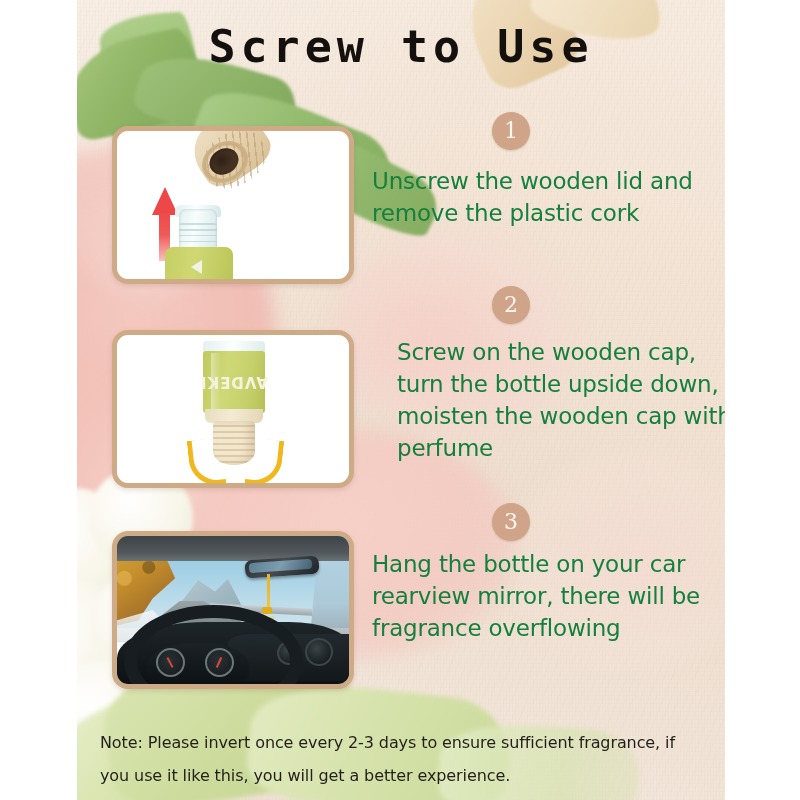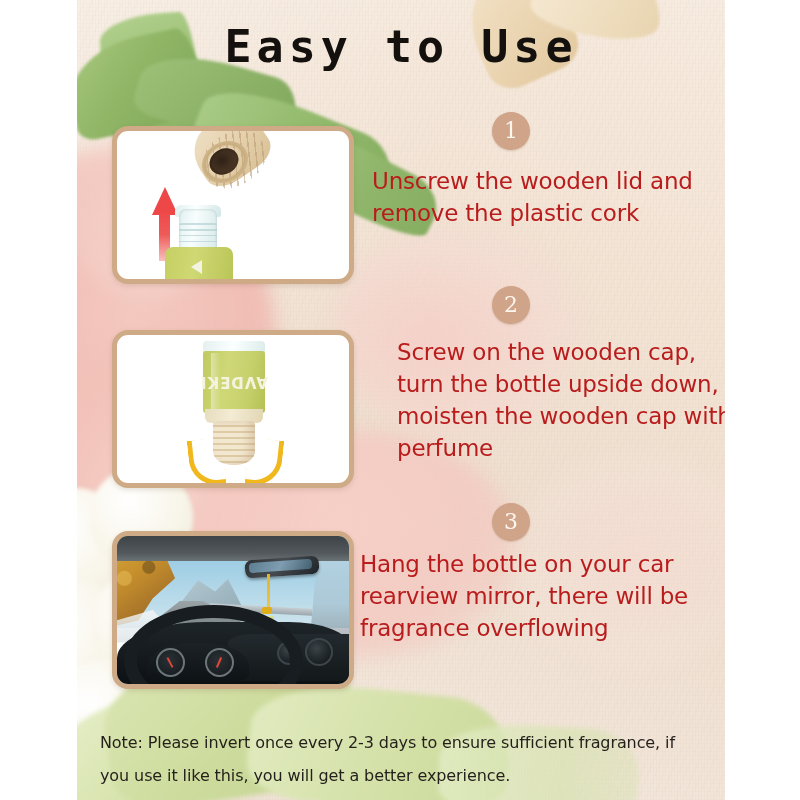--- a/index.html
+++ b/index.html
@@ -484,30 +484,30 @@
     box-shadow: 0 1px 2px rgba(150,115,90,0.30);
   }
   .num-1 { left: 492px; top: 112px; }
   .num-2 { left: 492px; top: 286px; }
   .num-3 { left: 492px; top: 503px; }
 
   
   .step-text {
     position: absolute;
     z-index: 30;
-    color: #b91c1c;
+    color: #15803d;
     font-family: "DejaVu Sans", sans-serif;
     font-size: 23px;
     line-height: 32px;
     letter-spacing: -0.2px;
     width: 340px;
   }
   .text-1 { left: 372px; top: 165px; }
   .text-2 { left: 372px; top: 336px; margin-left: 25px; }
-  .text-3 { left: 360px; top: 548px; }
+  .text-3 { left: 372px; top: 548px; }
 
   
   .note {
     position: absolute;
     z-index: 30;
     left: 100px;
     top: 726px;
     width: 600px;
     color: #231f1b;
     font-family: "DejaVu Sans", sans-serif;
@@ -551,21 +551,21 @@
       <div class="hyd-blob" style="left:130px; top:192px; width:96px;  height:96px;"></div>
 
     </div>
 
     <div class="bleaf bleaf-4"></div>
     <div class="bleaf bleaf-1"></div>
     <div class="bleaf bleaf-2"></div>
     <div class="bleaf bleaf-3"></div>
   </div>
 
-  <div class="title">Easy to Use</div>
+  <div class="title">Screw to Use</div>
 
   <div class="card card-1">
     <div class="photo">
       <div class="c1-lid-body"></div>
       <div class="c1-lid-rings"></div>
       <div class="c1-lid-hole-rim"></div>
       <div class="c1-lid-hole"></div>
       <div class="c1-arrow-head"></div>
       <div class="c1-arrow-shaft"></div>
       <div class="c1-neck-lip"></div>

